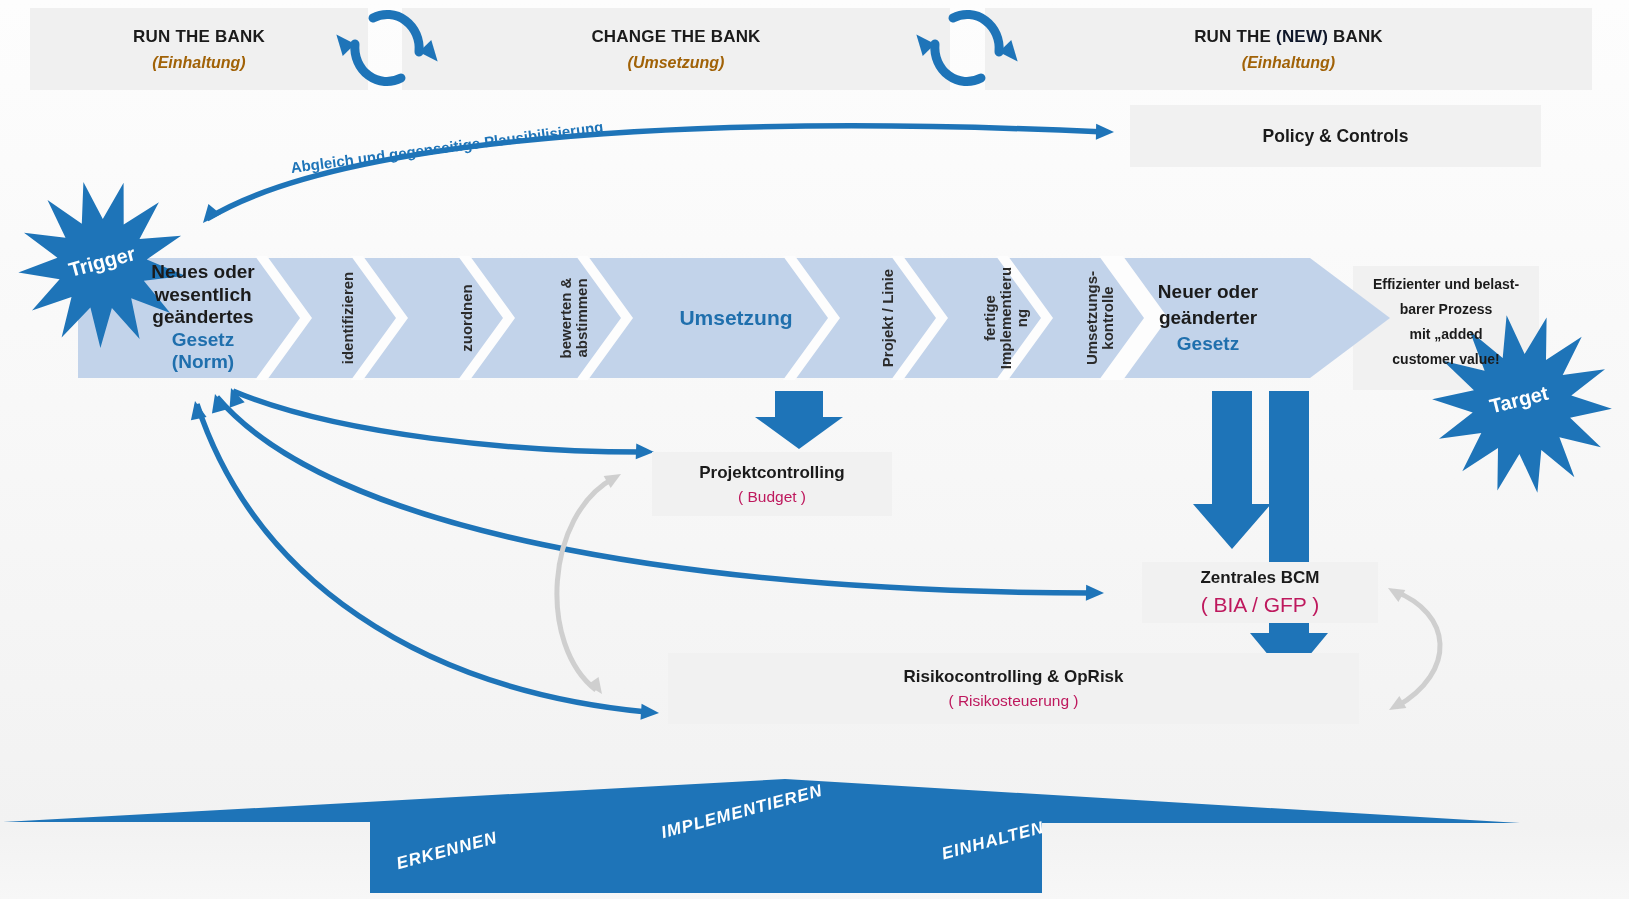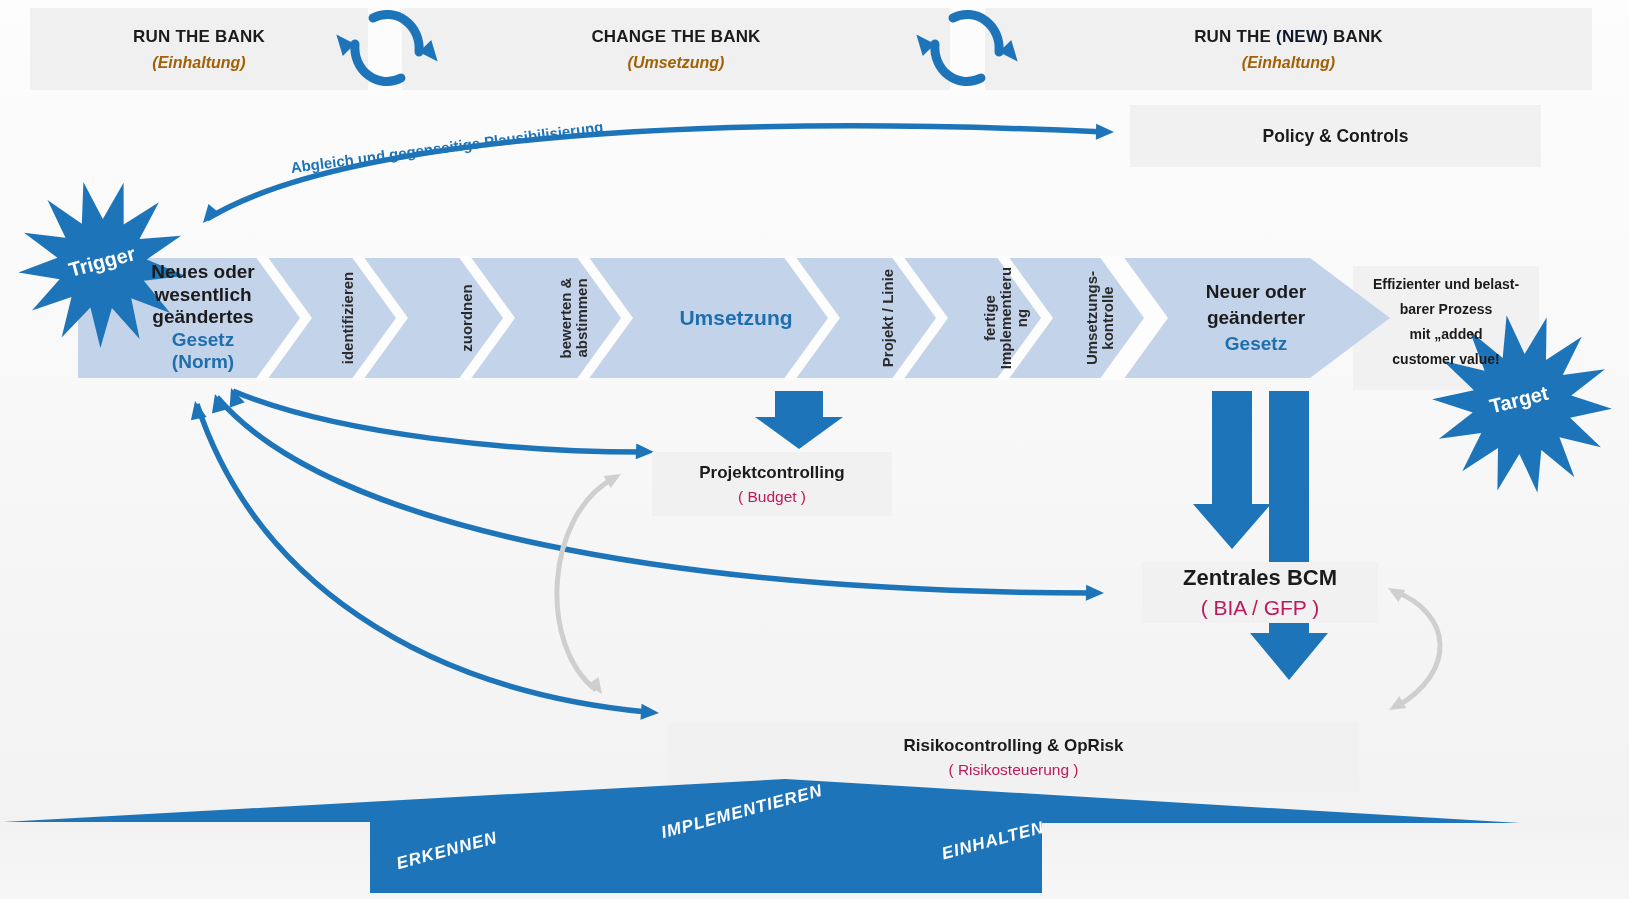--- a/index.html
+++ b/index.html
@@ -15,21 +15,21 @@
   .band-sub{font-size:16px;font-weight:700;font-style:italic;color:#a16207;}
   .gray-part{color:#0f172a;}
   
   .gbox{position:absolute;background:#f1f1f1;display:flex;flex-direction:column;align-items:center;
         justify-content:center;gap:5px;z-index:2;}
   .box-title{font-size:17px;font-weight:700;color:#1b1b1b;}
   .box-sub{font-size:15.5px;color:#be185d;}
   
   .startblock{position:absolute;left:112px;top:261px;width:182px;text-align:center;z-index:4;
               font-size:19px;line-height:22.5px;font-weight:700;color:#1b1b1b;}
-  .endblock{position:absolute;left:1158px;top:279px;width:196px;text-align:center;z-index:4;
+  .endblock{position:absolute;left:1110px;top:279px;width:196px;text-align:center;z-index:4;
             font-size:19px;line-height:26px;font-weight:700;color:#1b1b1b;}
   .blue-text{color:#1f6fad;}
   .vlabel{position:absolute;z-index:4;transform:translate(-50%,-50%) rotate(-90deg);
           font-size:15px;font-weight:700;color:#2b2b2b;text-align:center;line-height:16px;white-space:nowrap;}
   .vlabel span{display:block;}
   .hstep{position:absolute;z-index:4;transform:translate(-50%,-50%);font-size:21px;font-weight:700;color:#1f6fad;}
   .result-text{position:absolute;left:1353px;top:272px;width:186px;z-index:4;text-align:center;
                font-size:14px;line-height:25px;font-weight:700;color:#1b1b1b;}
   
   .rot{position:absolute;z-index:4;white-space:nowrap;}
@@ -117,25 +117,25 @@
   <div class="gbox" style="left:1130px;top:105px;width:411px;height:62px;">
     <div class="box-title" style="font-size:17.5px;">Policy &amp; Controls</div>
   </div>
 
   <div class="gbox" style="left:652px;top:452px;width:240px;height:64px;">
     <div class="box-title">Projektcontrolling</div>
     <div class="box-sub">( Budget )</div>
   </div>
 
   <div class="gbox" style="left:1142px;top:562px;width:236px;height:61px;">
-    <div class="box-title" style="font-size:22px;">Zentrales BCM</div>
+    <div class="box-title" style="font-size:17px;">Zentrales BCM</div>
     <div class="box-sub" style="font-size:21px;">( BIA / GFP )</div>
   </div>
 
-  <div class="gbox" style="left:668px;top:722px;width:691px;height:71px;">
+  <div class="gbox" style="left:668px;top:653px;width:691px;height:71px;">
     <div class="box-title">Risikocontrolling  &amp;  OpRisk</div>
     <div class="box-sub">( Risikosteuerung )</div>
   </div>
 
   <div class="gbox" style="left:1353px;top:266px;width:186px;height:124px;"></div>
 
   <svg class="layer z3" width="1629" height="899" viewBox="0 0 1629 899">
 
     <polygon fill="#c2d3ea" points="78,258 1310,258 1390,318 1310,378 78,378"></polygon>
 

